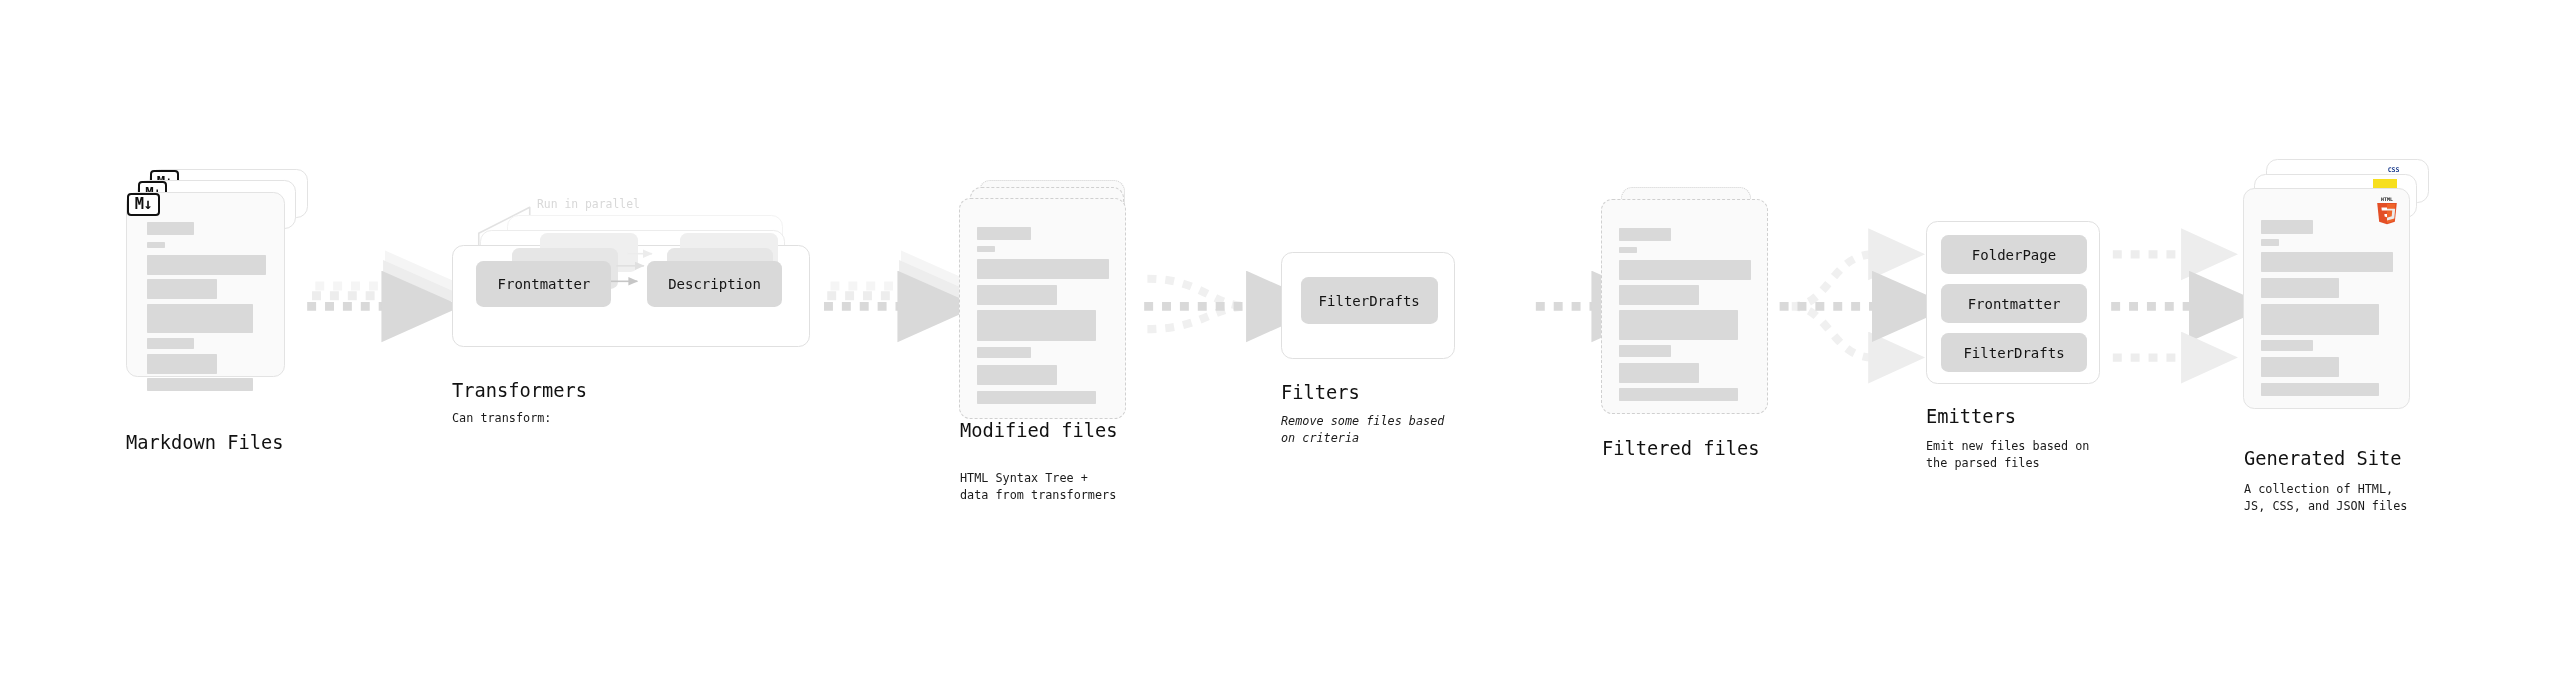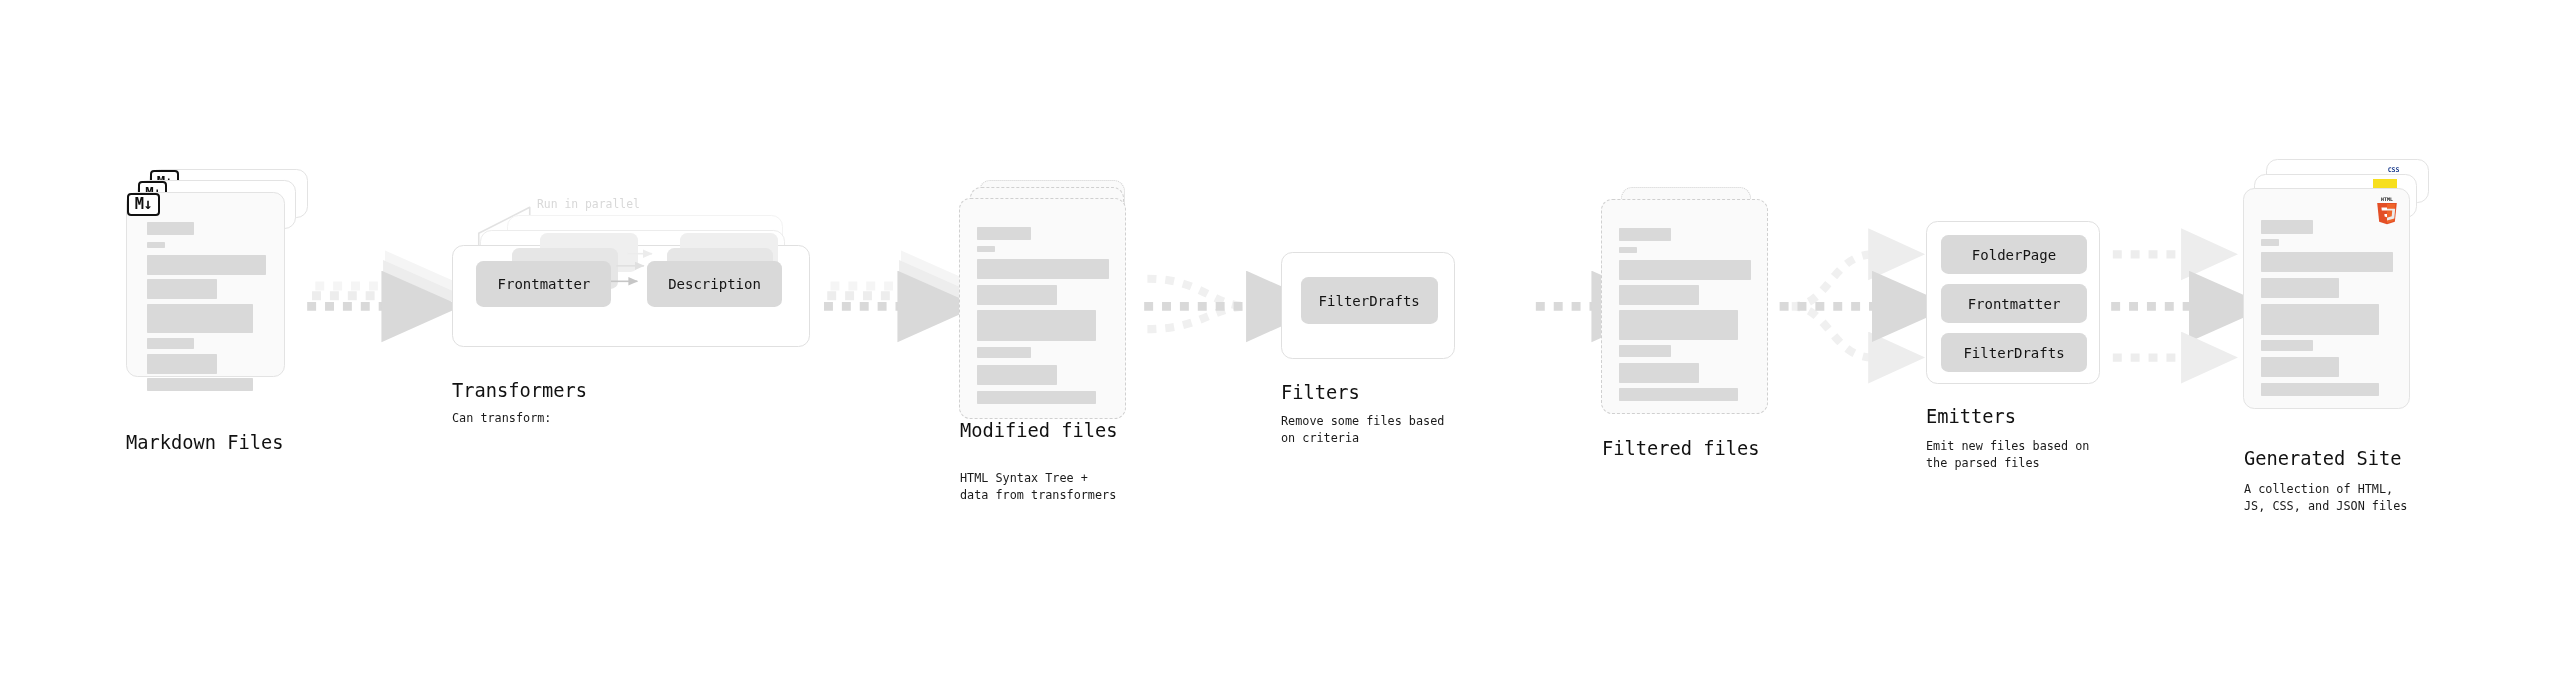--- a/index.html
+++ b/index.html
@@ -259,21 +259,21 @@
   <div class="subtitle" style="left:960px;top:470px;">HTML Syntax Tree +
 data from transformers</div>
 
   <div class="node" style="left:1281px;top:252px;width:179px;height:114px;">
     <div class="panel" style="left:0px;top:0px;width:174px;height:107px;">
       <div class="chip" style="left:18.7px;top:24.4px;width:137px;height:47px;">FilterDrafts</div>
     </div>
   </div>
 
   <div class="title" style="left:1281px;top:382px;">Filters</div>
-  <div class="subtitle" style="left:1281px;top:413px;">Remove some files based
+  <div class="subtitle" style="left:1281px;top:413px;font-style:italic;">Remove some files based
 on criteria</div>
 
   <div class="doc-stack" style="left:1601px;top:187px;width:187px;height:260px;">
     <div class="doc-card dotted" style="left:20.3px;top:0px;width:130px;height:36px;"></div>
     <div class="doc-card dashed" style="left:0px;top:12.2px;width:167px;height:215px;">
       <div class="doc-body">
         <div class="bar" style="left:17px;top:28px;width:52px;height:13px;"></div>
         <div class="bar" style="left:17px;top:47px;width:18px;height:5.7px;"></div>
         <div class="bar" style="left:17px;top:60px;width:132px;height:19.5px;"></div>
         <div class="bar" style="left:17px;top:85px;width:80px;height:19.5px;"></div>

